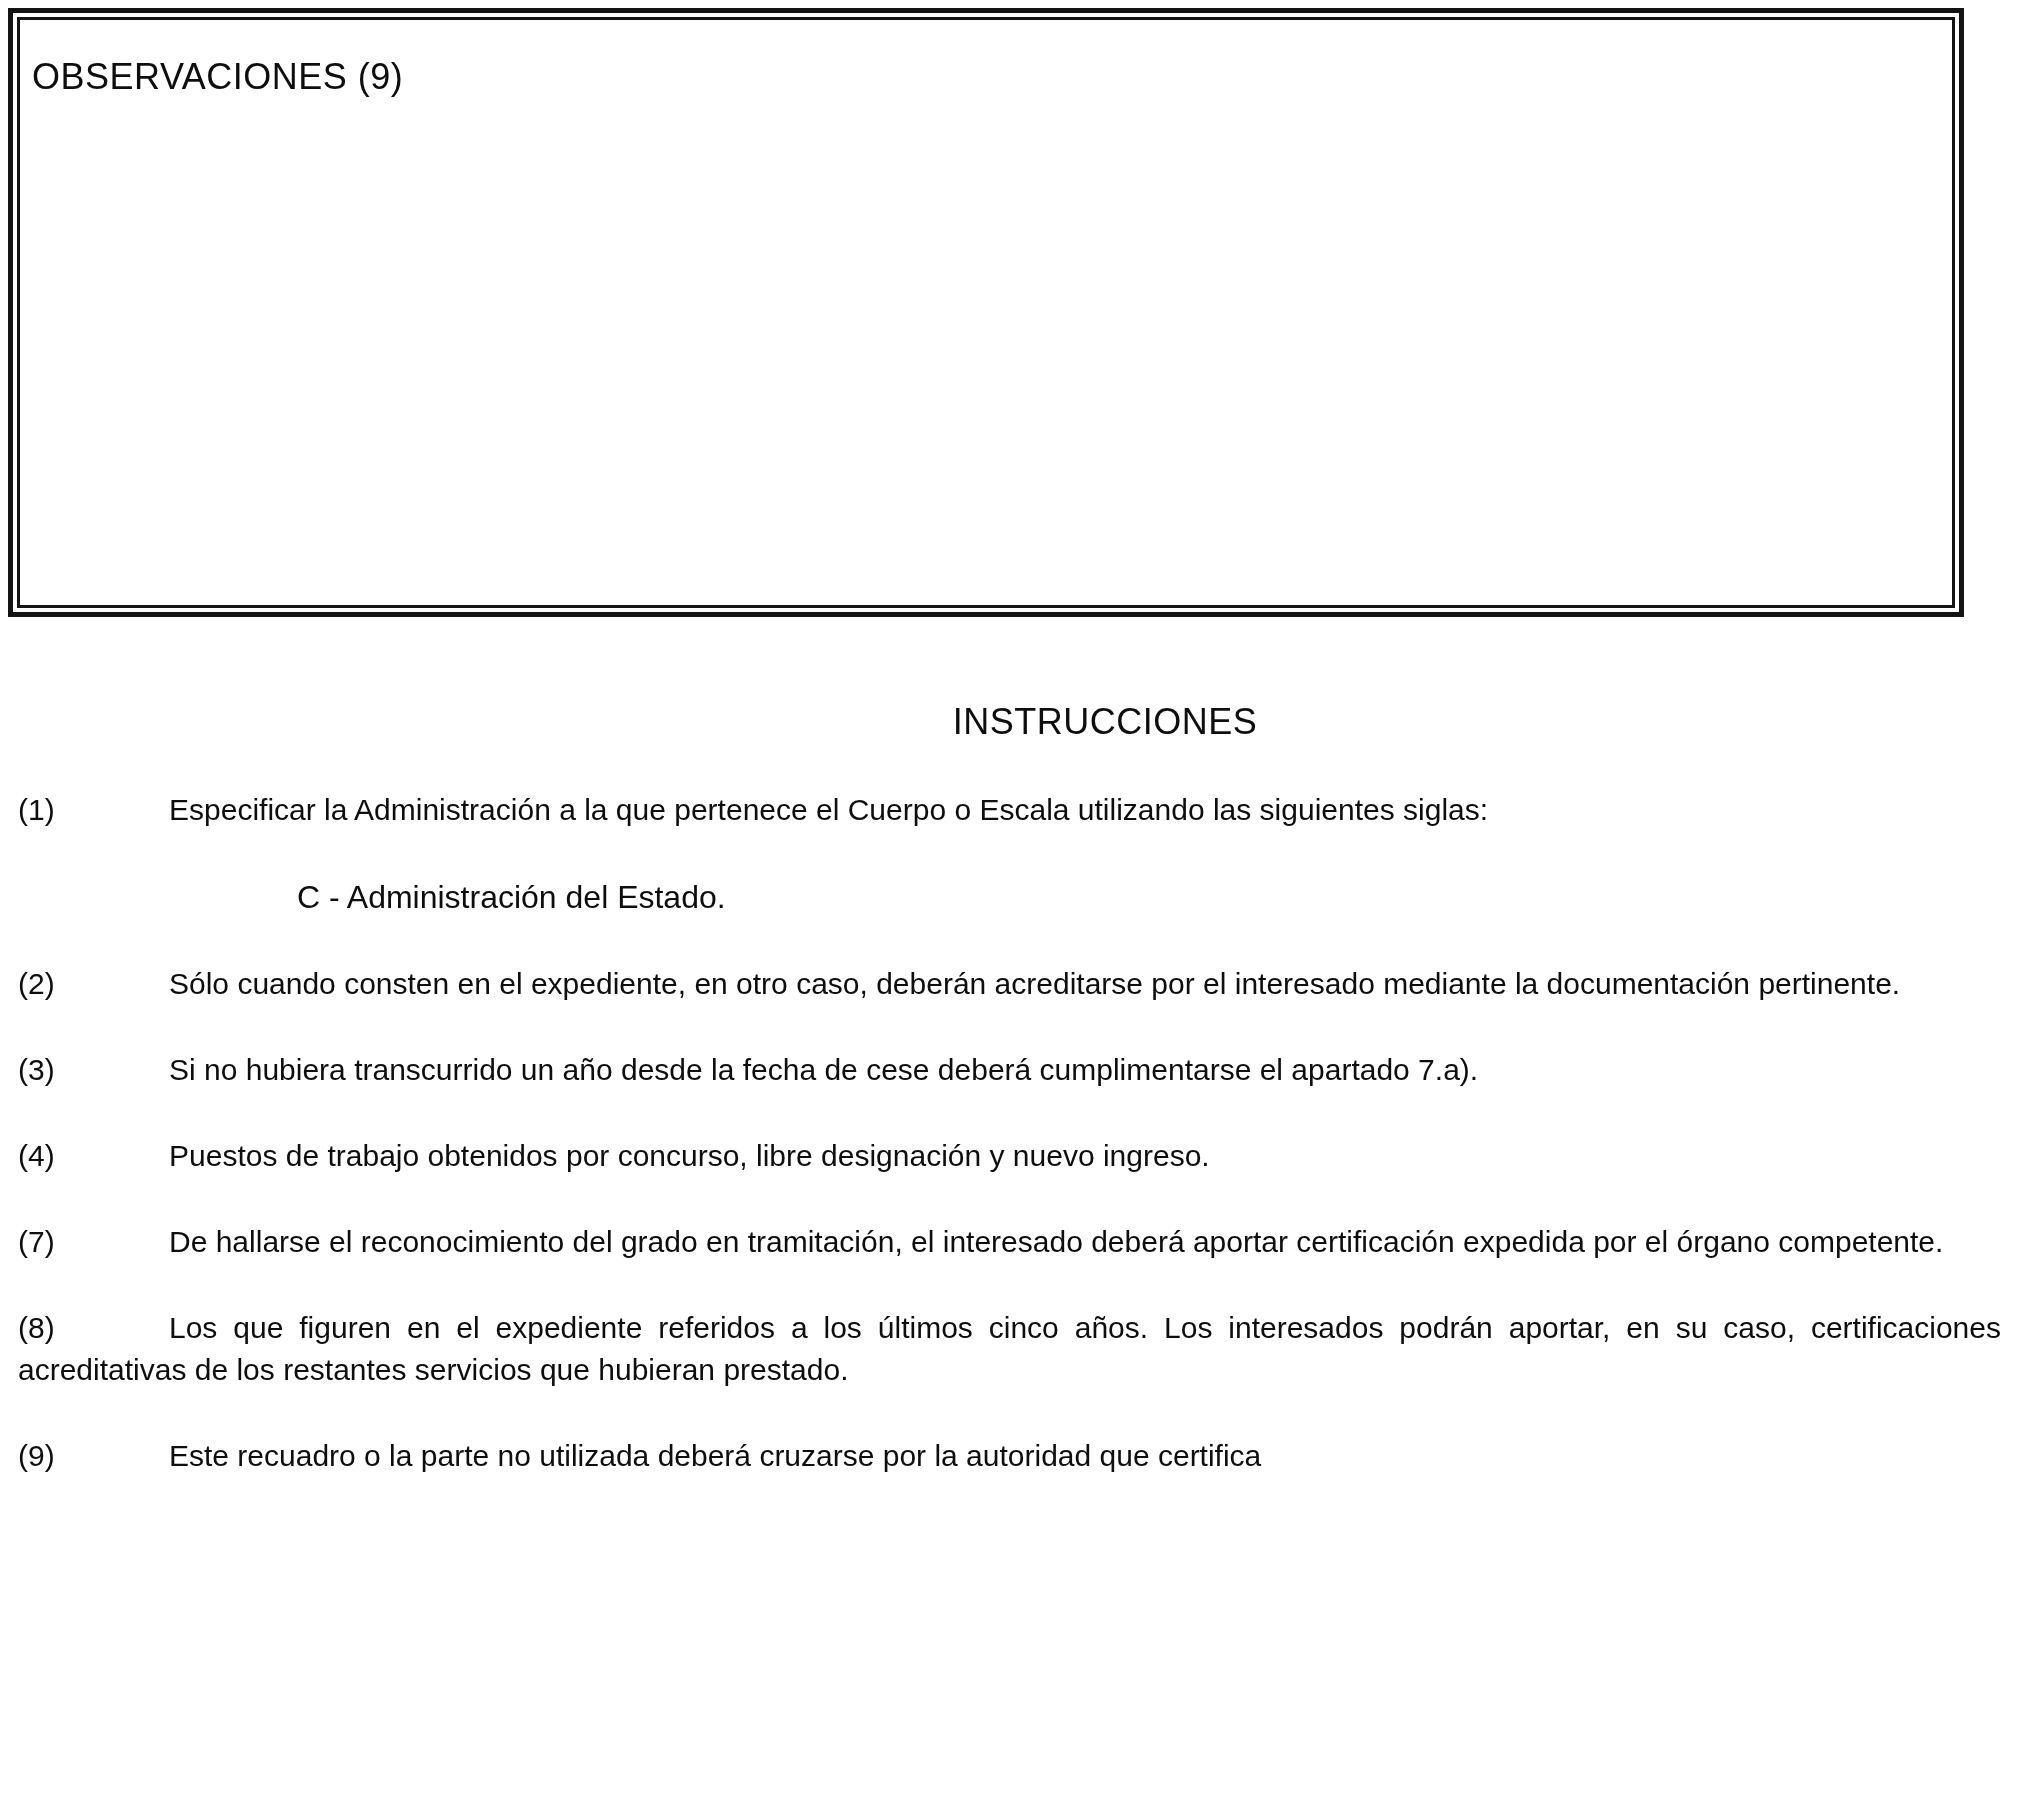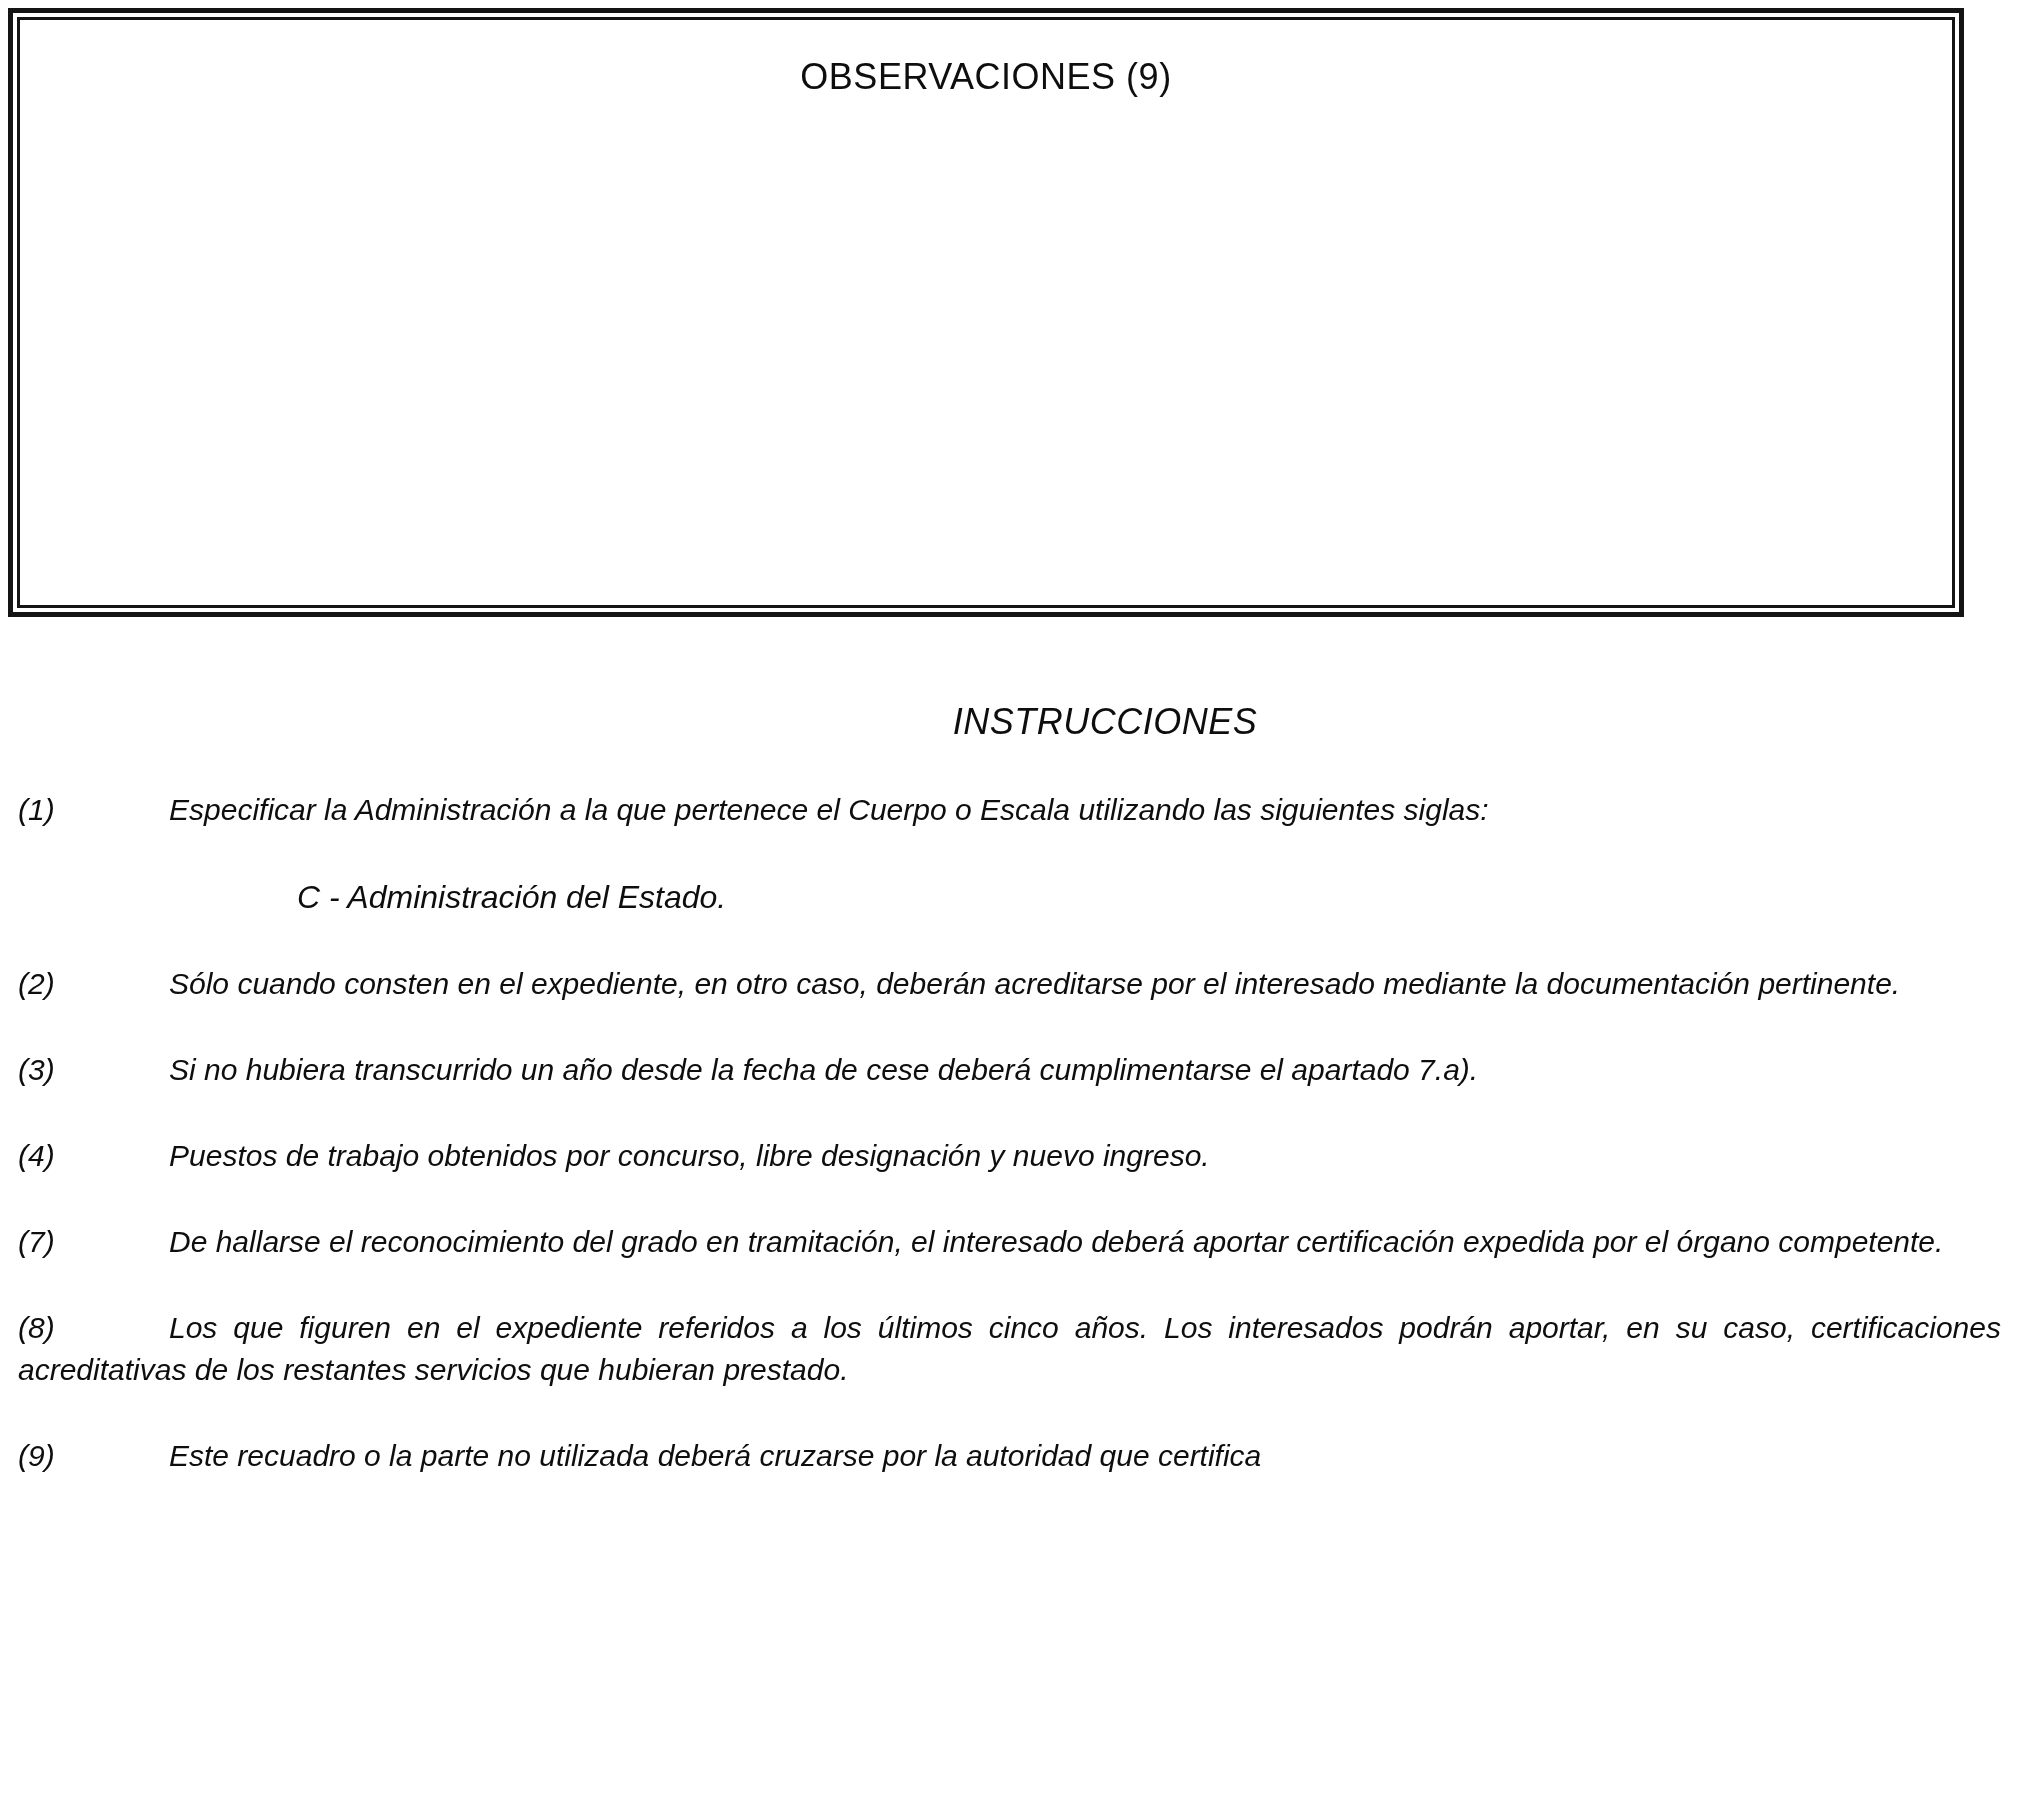--- a/index.html
+++ b/index.html
@@ -28,33 +28,31 @@
     box-sizing: border-box;
     border: 5px solid #141414;
     padding: 4px;
   }
   .obs-inner {
     width: 100%;
     height: 100%;
     box-sizing: border-box;
     border: 3px solid #141414;
     padding: 36px 12px 0 12px;
-    text-align: center;
   }
   .obs-label {
     font-size: 36px;
     letter-spacing: 0.5px;
     white-space: nowrap;
   }
   
   .content {
     box-sizing: border-box;
     width: 2005px;
     padding: 0 0 0 10px;
-    font-style: italic;
   }
   .instr-title {
     margin: 84px 0 46px 0;
     padding-left: 179px;
     text-align: center;
     font-size: 36px;
     font-weight: normal;
     letter-spacing: 0.5px;
   }
   .item {

